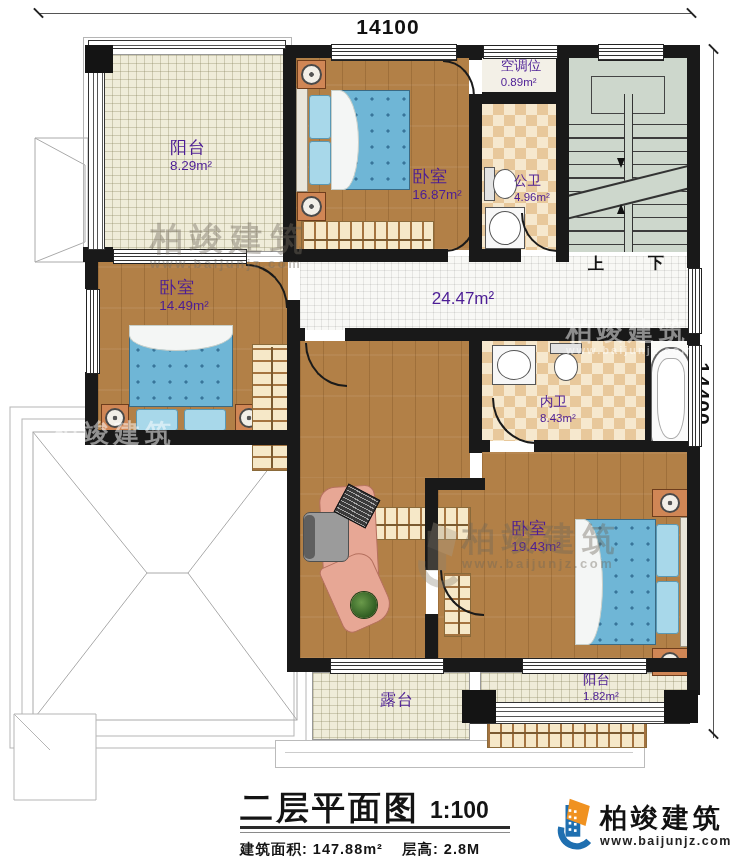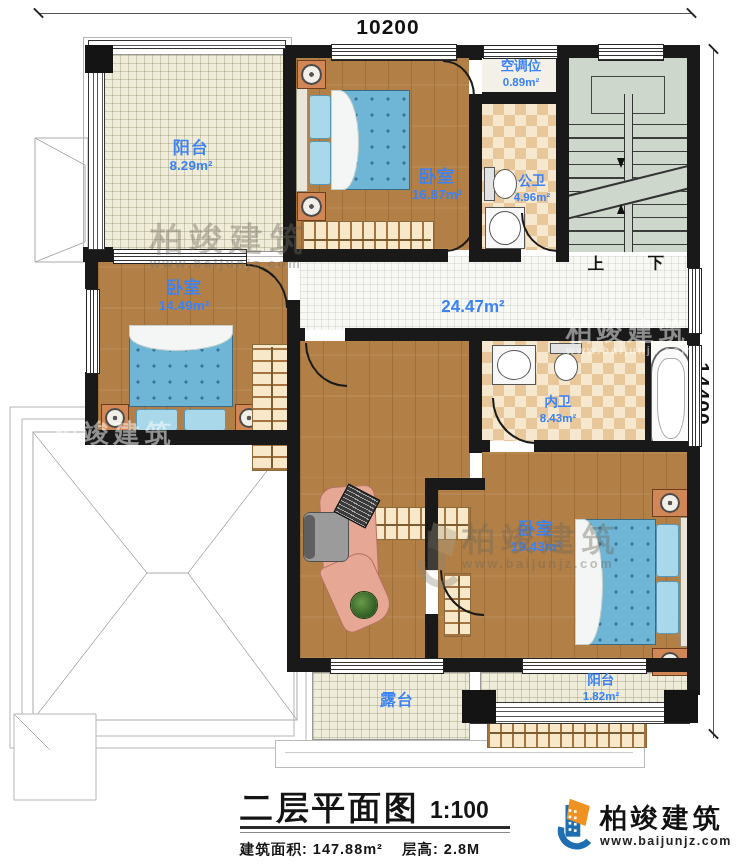--- a/index.html
+++ b/index.html
@@ -52,21 +52,21 @@
   .chairback{background:#5f5f5f;border-radius:5px;}
   .laptop{background:#3a3a3a repeating-linear-gradient(0deg,rgba(255,255,255,.55) 0 1px,transparent 1px 4px);border:1px solid #111;}
   .plant{border-radius:50%;background:radial-gradient(circle at 40% 40%,#6a9a4a,#2c5a20 72%);box-shadow:0 0 0 1px #1e3d14;}
   
   .treads{background:repeating-linear-gradient(to bottom,transparent 0 12px,#3c3c3c 12px 13.3px);}
   .rail-mid{background:#cdd7cc;border-left:1.5px solid #333;border-right:1.5px solid #333;}
   .breakband{background:#cdd7cc;border-top:2px solid #333;border-bottom:2px solid #333;transform:rotate(-14deg);}
   .tri-dn{width:0;height:0;border-left:4px solid transparent;border-right:4px solid transparent;border-top:10px solid #111;}
   .tri-up{width:0;height:0;border-left:4px solid transparent;border-right:4px solid transparent;border-bottom:10px solid #111;}
   
-  .rl{position:absolute;transform:translate(-50%,-50%);text-align:center;font-weight:bold;color:#3b82f6;white-space:nowrap;z-index:30;line-height:1.25;}
+  .rl{position:absolute;transform:translate(-50%,-50%);text-align:left;font-weight:normal;color:#4c1d95;white-space:nowrap;z-index:30;line-height:1.25;}
   .rn{font-size:17px;letter-spacing:1px;}
   .ra{font-size:13.5px;}
   .rl.sm .rn{font-size:13.5px;letter-spacing:0;}
   .rl.sm .ra{font-size:11.5px;}
   .hall-lab{font-size:17px;}
   .dir{position:absolute;font-weight:bold;font-size:16px;z-index:30;transform:translate(-50%,-50%);}
   
   .dimline{position:absolute;background:#555;z-index:5;}
   .tick{position:absolute;width:13px;height:2px;background:#222;transform:rotate(45deg);z-index:6;}
   .dimtext{position:absolute;font-weight:bold;font-size:21px;color:#111;z-index:6;transform:translate(-50%,-50%);letter-spacing:1px;}
@@ -86,21 +86,21 @@
   .brand-url{position:absolute;font-weight:bold;font-size:12.5px;letter-spacing:1.5px;color:#222;z-index:30;}
 </style>
 </head>
 <body>
 
 <div class="canvas">
 
   <div class="dimline" style="left:38px;top:13px;width:654px;height:1px;"></div>
   <div class="tick" style="left:32px;top:12px;"></div>
   <div class="tick" style="left:685px;top:12px;"></div>
-  <div class="dimtext" style="left:388px;top:27px;">10200</div>
+  <div class="dimtext" style="left:388px;top:27px;">14100</div>
 
   <div class="dimline" style="left:713px;top:50px;width:1px;height:688px;"></div>
   <div class="tick" style="left:707px;top:48px;"></div>
   <div class="tick" style="left:707px;top:733px;"></div>
   <div class="dimtext vert" style="left:702px;top:394px;">14400</div>
 
   <svg class="abs roof" style="left:8px;top:405px;" width="300" height="345" viewBox="0 0 300 345">
     <rect x="2" y="2" width="296" height="341" fill="#ffffff" stroke="#b5b5b5"></rect>
     <rect x="14" y="14" width="272" height="317" fill="none" stroke="#b5b5b5"></rect>
     <rect x="25" y="27" width="264" height="288" fill="none" stroke="#aaaaaa"></rect>
@@ -292,21 +292,21 @@
     <div class="ra">0.89m²</div>
   </div>
   <div class="rl sm" style="left:532px;top:189px;">
     <div class="rn">公卫</div>
     <div class="ra">4.96m²</div>
   </div>
   <div class="rl" style="left:184px;top:296px;">
     <div class="rn">卧室</div>
     <div class="ra">14.49m²</div>
   </div>
-  <div class="rl" style="left:473px;top:299px;margin-top:8px;">
+  <div class="rl" style="left:463px;top:299px;">
     <div class="hall-lab">24.47m²</div>
   </div>
   <div class="rl sm" style="left:558px;top:410px;">
     <div class="rn">内卫</div>
     <div class="ra">8.43m²</div>
   </div>
   <div class="rl" style="left:536px;top:537px;">
     <div class="rn">卧室</div>
     <div class="ra">19.43m²</div>
   </div>

